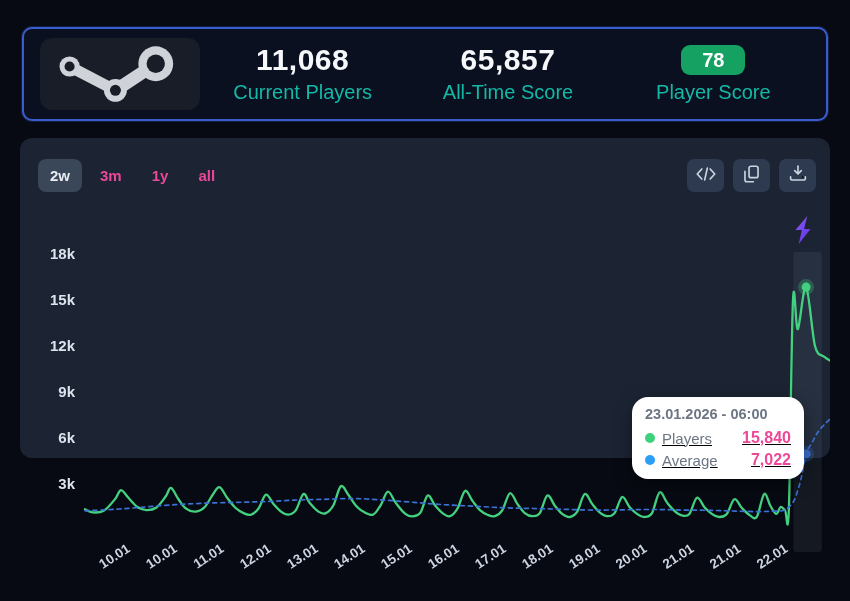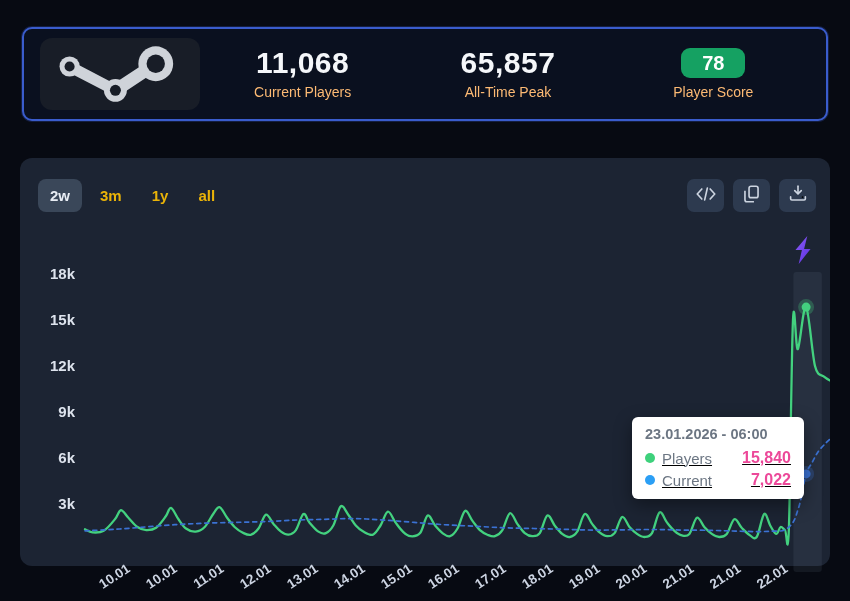--- a/index.html
+++ b/index.html
@@ -19,37 +19,37 @@
   }
   .steam-tile {
     width:160px; height:72px; background:#181d27; border-radius:12px;
     display:flex; align-items:center; justify-content:center; flex:none;
   }
   .stats-row { flex:1; display:flex; align-items:center; }
   .stat { flex:1; display:flex; flex-direction:column; align-items:center; gap:6px; }
   .stat-value {
     color:#f5f7fa; font-size:30px; font-weight:800; letter-spacing:.5px; line-height:1;
   }
-  .stat-label { color:#fdba74; font-size:14px; font-weight:400; }
+  .stat-label { color:#14b8a6; font-size:20px; font-weight:400; }
   .score-badge {
     background:#15a162; color:#ffffff; font-size:20px; font-weight:800;
     border-radius:9px; padding:5px 21px; line-height:1;
   }
   
   .chart-panel {
-    position:absolute; left:20px; top:158px; width:810px; height:408px;
+    position:absolute; left:20px; top:138px; width:810px; height:320px;
     background:#1c2433; border-radius:12px;
   }
   .toolbar {
     position:absolute; left:18px; right:14px; top:20px; height:34px;
     display:flex; align-items:center; justify-content:space-between;
   }
   .ranges { display:flex; align-items:center; gap:6px; }
   .range-btn {
-    background:transparent; border:none; color:#eab308; font-family:inherit;
+    background:transparent; border:none; color:#ec4899; font-family:inherit;
     font-size:15px; font-weight:700; padding:8px 12px; border-radius:8px; cursor:pointer;
   }
   .range-btn.active { background:#3a4759; color:#e8edf4; }
   .tools { display:flex; align-items:center; gap:9px; }
   .icon-btn {
     width:37px; height:33px; background:#2d3a4f; border:none; border-radius:7px;
     display:flex; align-items:center; justify-content:center; cursor:pointer;
   }
   .icon-btn svg { stroke:#ccd4e0; }
   
@@ -58,21 +58,21 @@
   }
   .brand-name { color:#9aa3b2; font-size:26px; font-weight:700; letter-spacing:.3px; }
   
   .chart-area { position:absolute; left:10px; top:102px; width:800px; height:332px; }
   #chart-svg { width:800px; height:332px; display:block; }
   .ytick { fill:#dde3ed; font-size:15px; font-weight:600; font-family:"Liberation Sans",sans-serif; }
   .xtick { fill:#ccd4e2; font-size:13.5px; font-weight:600; font-family:"Liberation Sans",sans-serif; }
   
   .tooltip {
     position:absolute; left:602px; top:157px; width:172px;
-    background:#ffffff; border-radius:6px; padding:9px 13px 10px 13px;
+    background:#ffffff; border-radius:16px; padding:9px 13px 10px 13px;
     box-shadow:0 6px 18px rgba(0,0,0,.4);
   }
   .tt-header { color:#6c7683; font-size:14.5px; font-weight:600; margin-bottom:7px; white-space:nowrap; }
   .tt-row { display:flex; align-items:center; margin-top:4px;text-decoration:underline; }
   .tt-dot { width:10px; height:10px; border-radius:50%; margin-right:7px; flex:none; }
   .tt-label { color:#6c7683; font-size:15px; }
   .tt-value { margin-left:auto; color:#ec4899; font-size:16px; font-weight:800; }
 </style>
 </head>
 <body>
@@ -94,21 +94,21 @@
       </svg>
     </span>
   </div>
   <div class="stats-row">
     <div class="stat">
       <div class="stat-value">11,068</div>
       <div class="stat-label">Current Players</div>
     </div>
     <div class="stat">
       <div class="stat-value">65,857</div>
-      <div class="stat-label">All-Time Peak</div>
+      <div class="stat-label">All-Time Score</div>
     </div>
     <div class="stat">
       <div class="score-badge" style="background: rgb(21, 161, 98);">78</div>
       <div class="stat-label">Player Score</div>
     </div>
   </div>
 </div>
 
 <div class="chart-panel">
 
@@ -198,18 +198,18 @@
 
     <div class="tooltip">
       <div class="tt-header">23.01.2026 - 06:00</div>
       <div class="tt-row">
         <span class="tt-dot" style="background: rgb(62, 209, 124);"></span>
         <span class="tt-label">Players</span>
         <span class="tt-value">15,840</span>
       </div>
       <div class="tt-row">
         <span class="tt-dot" style="background: rgb(43, 159, 245);"></span>
-        <span class="tt-label">Current</span>
+        <span class="tt-label">Average</span>
         <span class="tt-value">7,022</span>
       </div>
     </div>
   </div>
 </div>
 
 </body></html>

